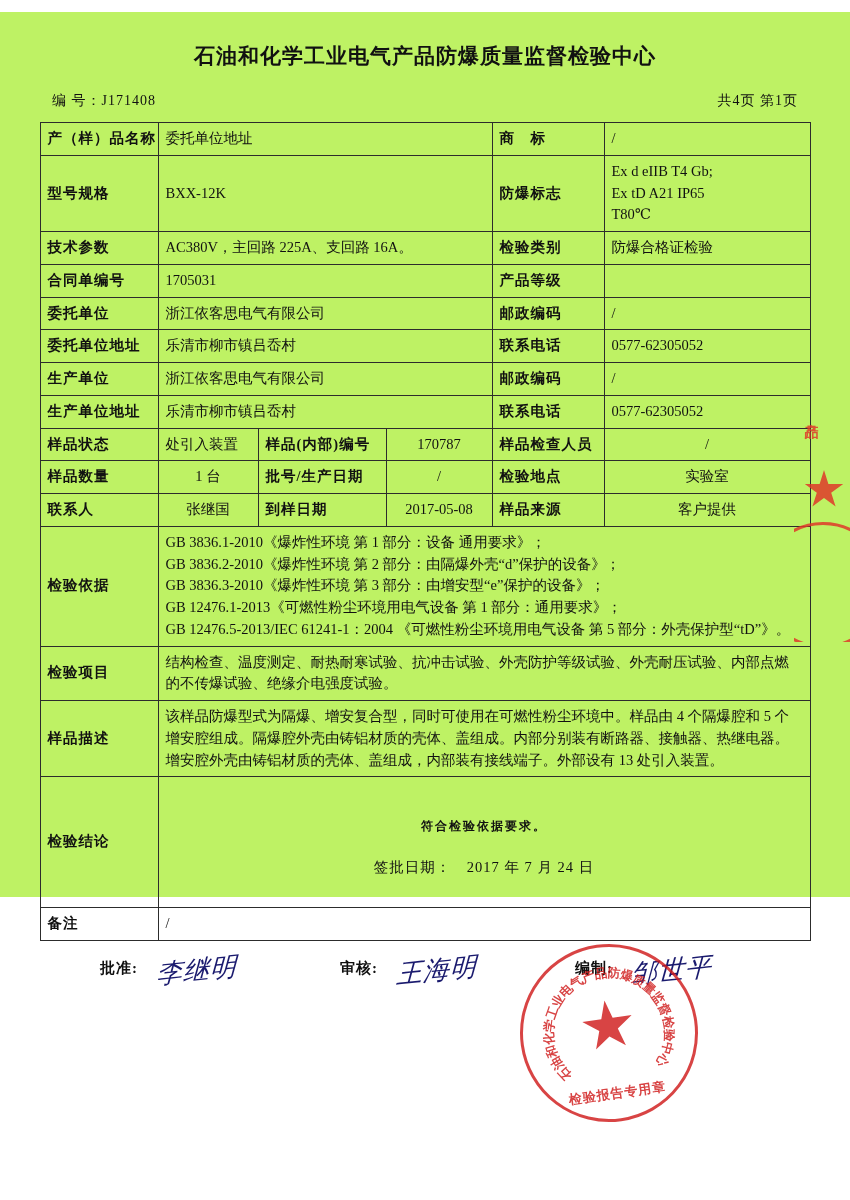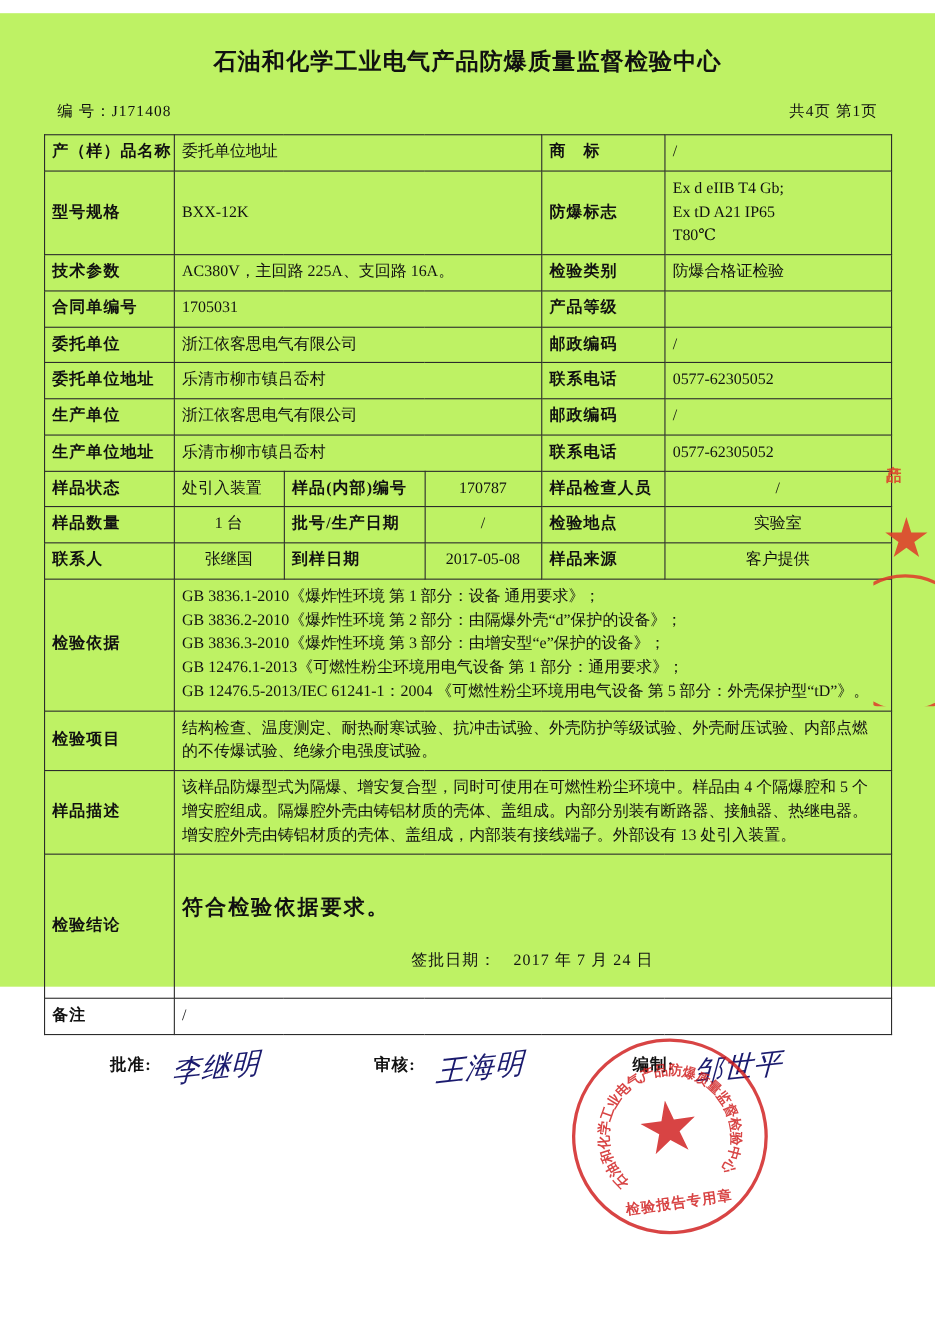--- a/index.html
+++ b/index.html
@@ -82,21 +82,22 @@
   }
   td.valc {
     text-align: center;
     margin-top: 35px;
   }
   .multiline {
     line-height: 1.65;
     font-size: 14px;
   }
   .concl {
-    font-size: 19px;
+    text-align: center;
+    font-size: 12px;
     font-weight: bold;
     letter-spacing: 2px;
     padding-top: 18px;
   }
   .sign-date {
     text-align: center;
     font-size: 14.5px;
     padding-top: 22px;
     padding-bottom: 6px;
     letter-spacing: 1px;

